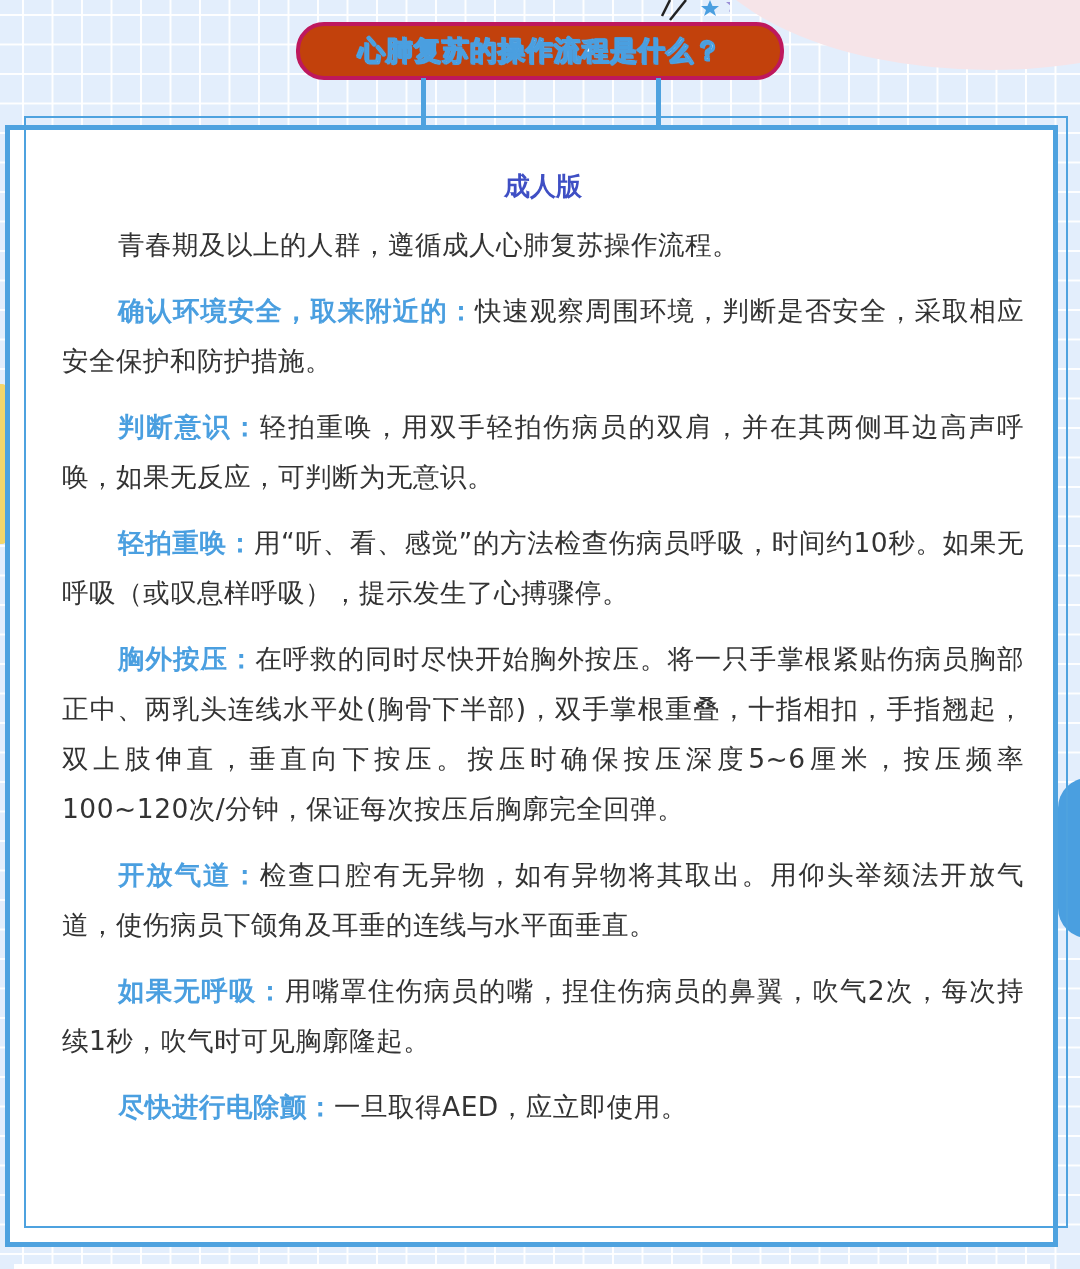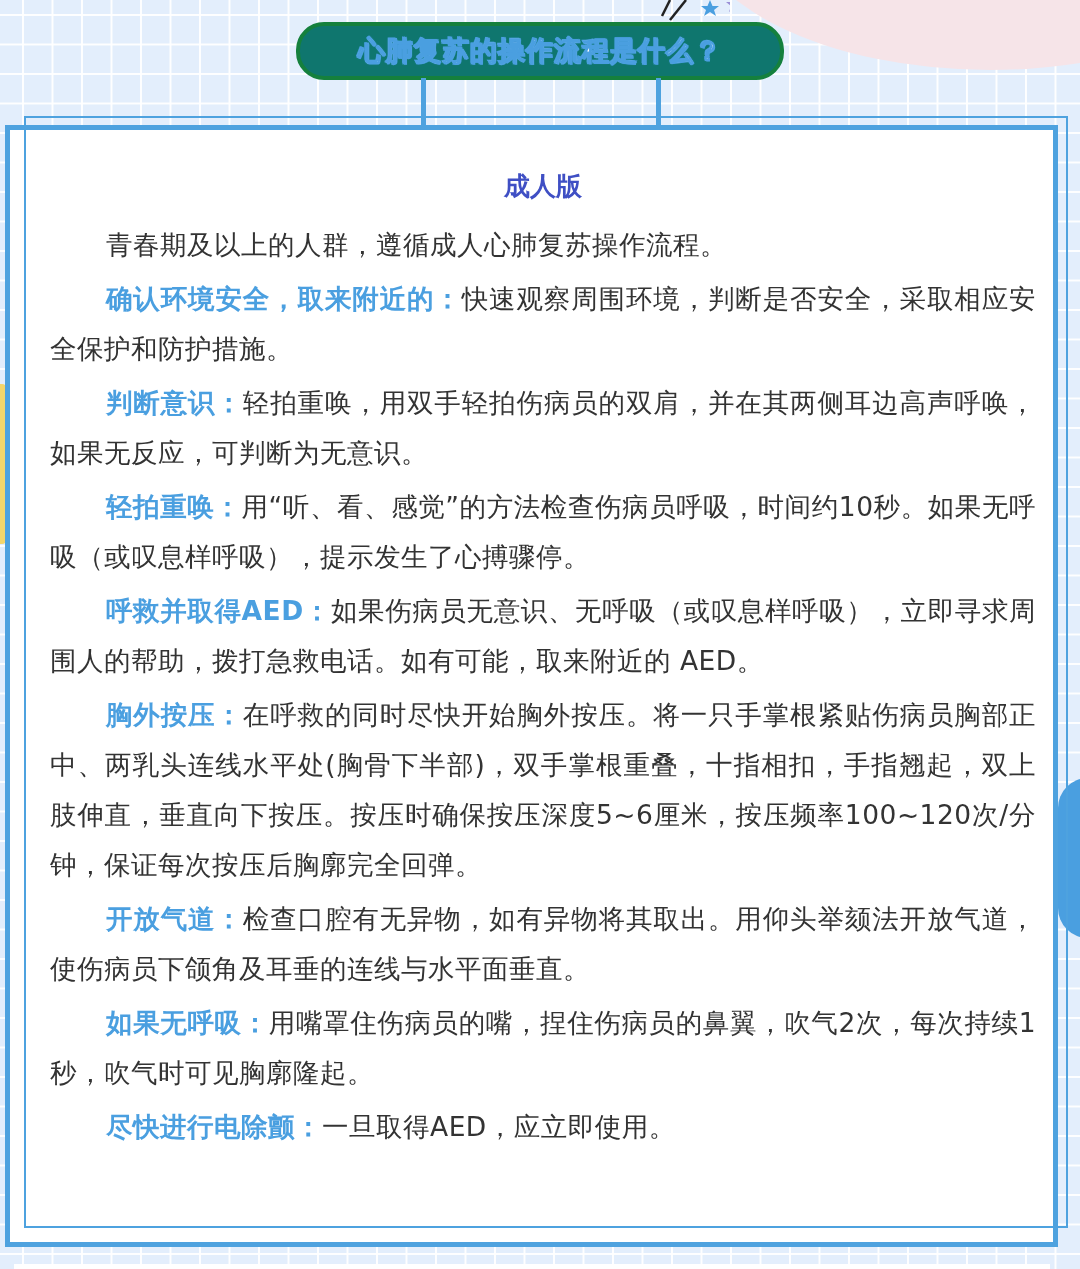--- a/index.html
+++ b/index.html
@@ -21,21 +21,21 @@
     .left-tab {
       position: absolute; left: 0; top: 384px; width: 6px; height: 160px;
       background: #f4d66b; border-radius: 0 4px 4px 0;
     }
     .right-tab {
       position: absolute; left: 1058px; top: 778px; width: 30px; height: 160px;
       background: #4a9fe0; border-radius: 30px 0 0 30px;
     }
     .title-pill {
       position: absolute; left: 296px; top: 22px; width: 480px; height: 50px;
-      border: 4px solid #15803d; border-radius: 28px; background: #0f766e;
+      border: 4px solid #be185d; border-radius: 28px; background: #c2410c;
       display: flex; align-items: center; justify-content: center;
       box-sizing: content-box;
     }
     .title-text {
       font-size: 27px; font-weight: bold; color: #ffffff; letter-spacing: 1px;
       -webkit-text-stroke: 1.2px #4a9fe0;
       text-shadow: 0 0 2px #4a9fe0, 1px 1px 0 #4a9fe0, -1px -1px 0 #4a9fe0;
       font-family: "DejaVu Sans", sans-serif;
     }
     .connector {
@@ -53,21 +53,21 @@
       position: absolute; left: 14px; top: 1264px; width: 1036px; height: 10px; background: #ffffff;
     }
     .content {
       position: absolute; left: 46px; top: 168px; width: 994px;
       font-size: 26.5px; line-height: 50px; color: #333333;
     }
     .section-title {
       text-align: center; color: #3f4fc4; font-weight: bold; font-size: 26px;
       line-height: 36px; margin-bottom: 16px;
     }
-    .para { text-indent: 56px; margin: 4px; text-align: justify; letter-spacing: 0.5px; }
+    .para { text-indent: 56px; margin: 16px; text-align: justify; letter-spacing: 0.5px; }
     .hl { color: #4a9fe0; font-weight: bold; }
   </style>
 </head>
 <body>
 
 <div class="pink-blob"></div>
 
 <svg class="deco-lines" viewBox="0 0 80 30">
   <line x1="12" y1="16" x2="20" y2="0" stroke="#222" stroke-width="2.5"></line>
   <line x1="20" y1="20" x2="36" y2="0" stroke="#222" stroke-width="2.5"></line>
@@ -93,21 +93,20 @@
   <div class="section-title">成人版</div>
 
   <p class="para"><span>青春期及以上的人群，遵循成人心肺复苏操作流程。</span></p>
 
   <p class="para"><span class="hl">确认环境安全，取来附近的：</span><span>快速观察周围环境，判断是否安全，采取相应安全保护和防护措施。</span></p>
 
   <p class="para"><span class="hl">判断意识：</span><span>轻拍重唤，用双手轻拍伤病员的双肩，并在其两侧耳边高声呼唤，如果无反应，可判断为无意识。</span></p>
 
   <p class="para"><span class="hl">轻拍重唤：</span><span>用“听、看、感觉”的方法检查伤病员呼吸，时间约10秒。如果无呼吸（或叹息样呼吸），提示发生了心搏骤停。</span></p>
 
-  <p class="para"><span class="hl">呼救并取得AED：</span><span>如果伤病员无意识、无呼吸（或叹息样呼吸），立即寻求周围人的帮助，拨打急救电话。如有可能，取来附近的 AED。</span></p>
 
   <p class="para"><span class="hl">胸外按压：</span><span>在呼救的同时尽快开始胸外按压。将一只手掌根紧贴伤病员胸部正中、两乳头连线水平处(胸骨下半部)，双手掌根重叠，十指相扣，手指翘起，双上肢伸直，垂直向下按压。按压时确保按压深度5~6厘米，按压频率100~120次/分钟，保证每次按压后胸廓完全回弹。</span></p>
 
   <p class="para"><span class="hl">开放气道：</span><span>检查口腔有无异物，如有异物将其取出。用仰头举颏法开放气道，使伤病员下颌角及耳垂的连线与水平面垂直。</span></p>
 
   <p class="para"><span class="hl">如果无呼吸：</span><span>用嘴罩住伤病员的嘴，捏住伤病员的鼻翼，吹气2次，每次持续1秒，吹气时可见胸廓隆起。</span></p>
 
 
   <p class="para"><span class="hl">尽快进行电除颤：</span><span>一旦取得AED，应立即使用。</span></p>
 </div>

